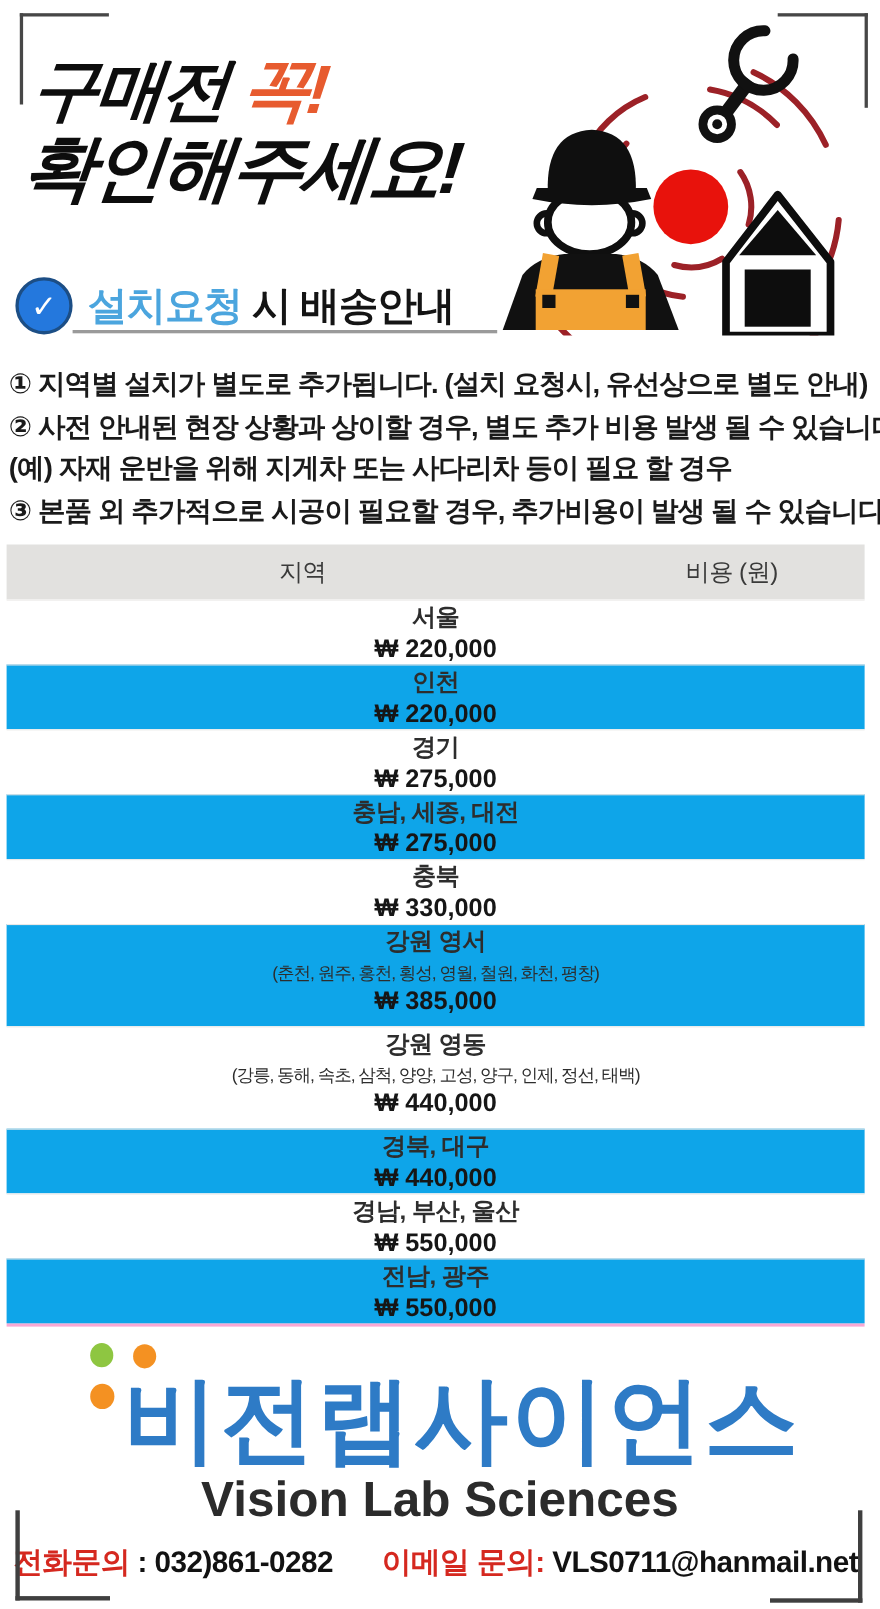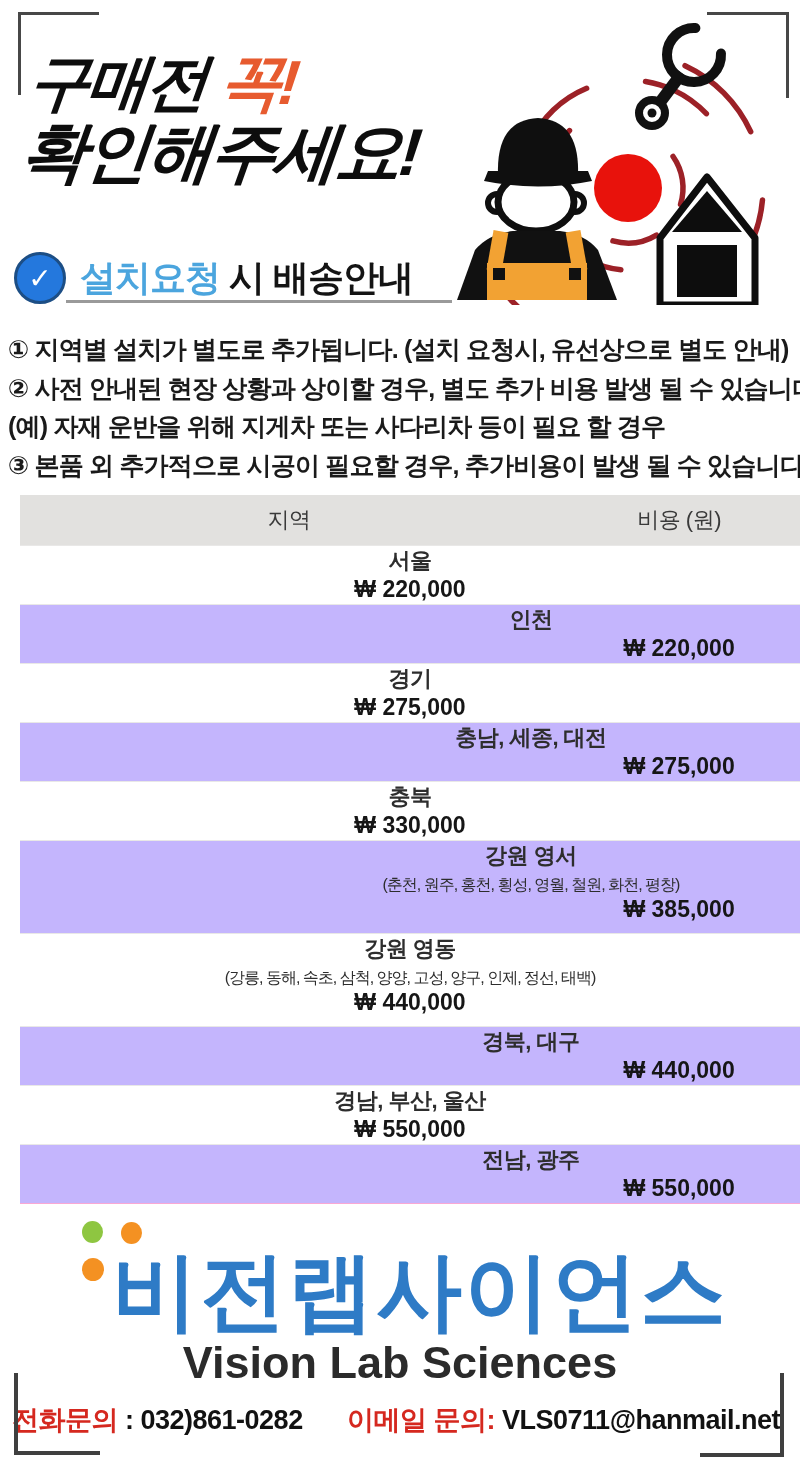--- a/index.html
+++ b/index.html
@@ -29,24 +29,24 @@
   .sub-underline{position:absolute;left:66px;top:300px;width:386px;height:3px;background:#9a9a9a;}
 
   
   .illu{position:absolute;left:430px;top:5px;width:370px;height:300px;}
 
   
   .notes{position:absolute;left:8px;top:330px;width:788px;font-size:25px;font-weight:600;
          color:#1a1a1a;line-height:38.5px;letter-spacing:-0.8px;white-space:nowrap;}
 
   
-  .price-table{position:absolute;left:20px;top:495px;width:780px;border-bottom:1px solid #f9a8d4;}
+  .price-table{position:absolute;left:6px;top:495px;width:780px;border-bottom:3px solid #f9a8d4;}
   .t-head{display:flex;height:50px;background:#e2e1df;align-items:center;}
   .t-row{display:flex;min-height:58px;background:#ffffff;border-top:1px solid #e9e8e7;align-items:center;flex-direction:column;}
-  .t-row.alt{background:#c4b5fd;align-items:flex-end;}
+  .t-row.alt{background:#0ea5e9;}
   .t-row.tall{min-height:92px;}
   .c-region{width:69%;text-align:center;}
   .c-cost{width:31%;text-align:center;}
   .t-head .c-region,.t-head .c-cost{font-size:22px;font-weight:500;color:#3a3a3a;letter-spacing:-0.5px;}
   .region-name{font-size:22px;font-weight:600;color:#2d2d2d;letter-spacing:-0.5px;}
   .region-sub{font-size:16px;font-weight:400;color:#2d2d2d;letter-spacing:-1px;margin-top:4px;}
   .cost-val{font-size:23px;font-weight:600;color:#161616;}
 
   
   .logo-dot{position:absolute;border-radius:50%;}

